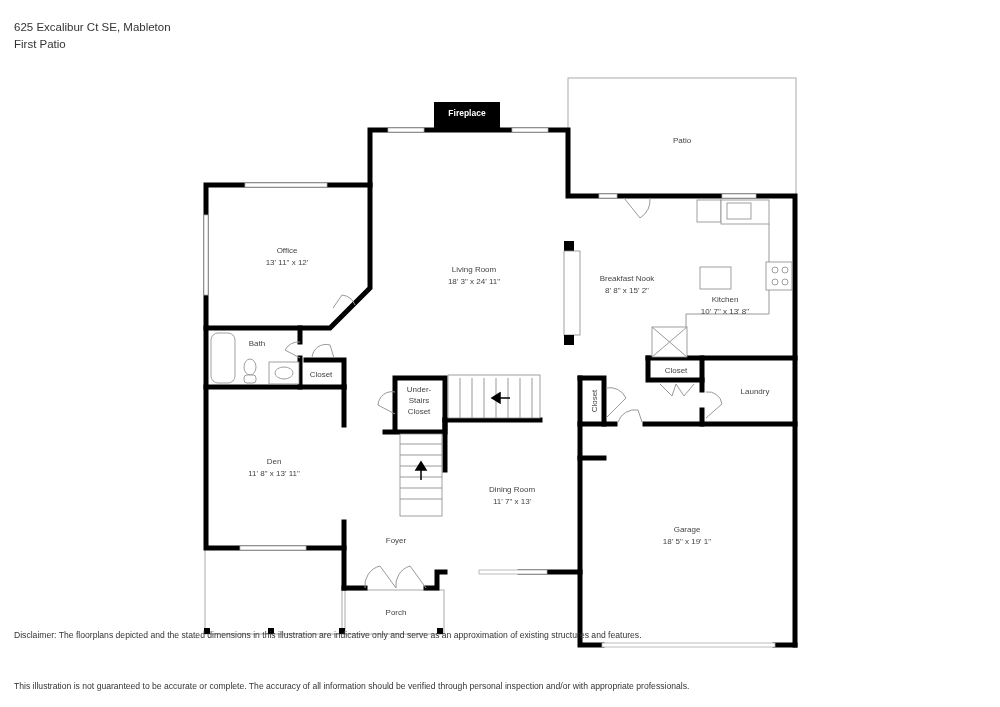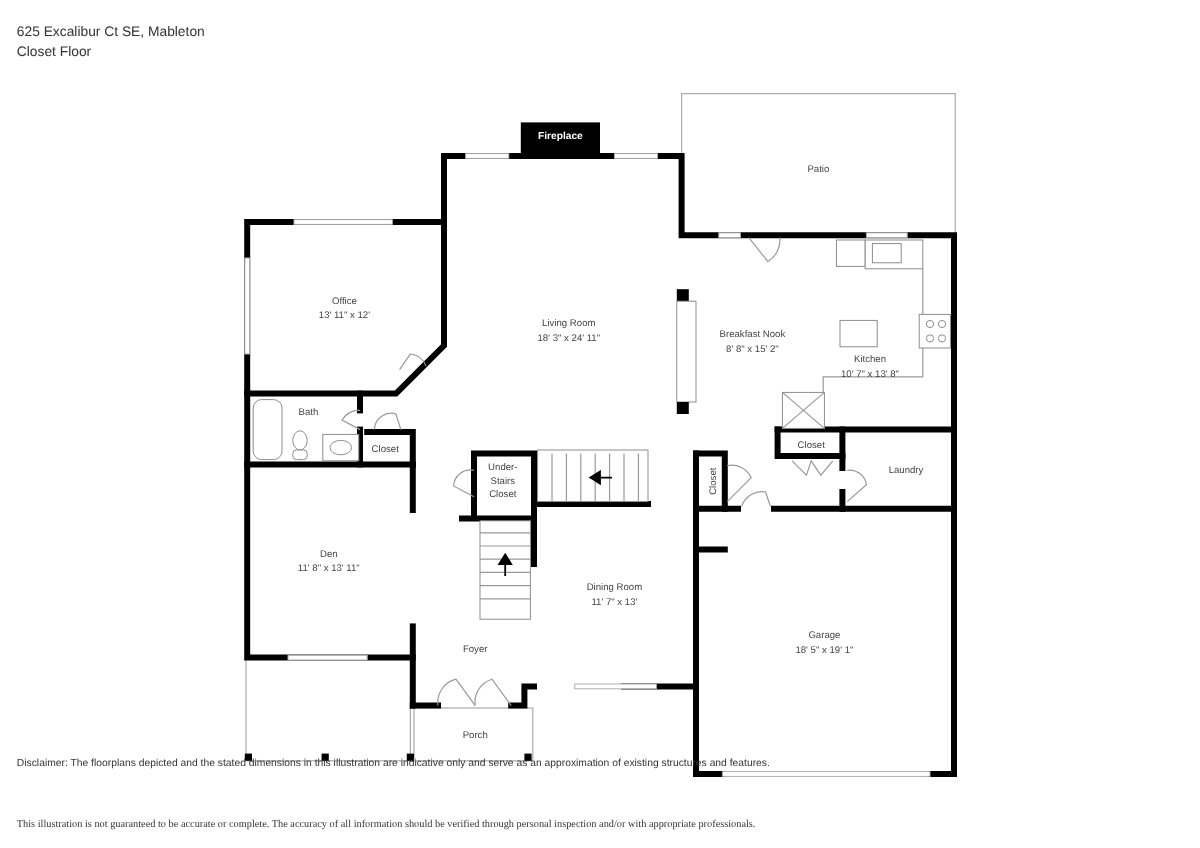--- a/index.html
+++ b/index.html
@@ -2,33 +2,33 @@
 <html><head>
 <meta charset="utf-8">
 <style>
   html,body{margin:0;padding:0;background:#fff;}
   body{width:1000px;height:707px;position:relative;overflow:hidden;font-family:"Liberation Sans",sans-serif;color:#333;}
   .hdr{position:absolute;left:14px;font-size:11.5px;color:#333;}
   #addr{top:21px;text-align:center;}
   #floor{top:38px;}
   .disc{position:absolute;left:14px;font-size:8.6px;color:#333;white-space:nowrap;}
   #disc1{top:630px;}
-  #disc2{top:681px;font-family:Liberation Serif, serif;}
+  #disc2{top:681px;}
   svg{position:absolute;left:0;top:0;}
   .lbl{font-family:"Liberation Sans",sans-serif;font-size:8px;fill:#444;text-anchor:middle;}
   .w{stroke:#000;stroke-width:5;fill:none;stroke-linecap:square;}
   .thin{stroke:#999;stroke-width:1;fill:none;}
   .win{fill:#fff;stroke:#aaa;stroke-width:0.8;}
   .fix{fill:#fff;stroke:#888;stroke-width:0.8;}
 </style>
 </head>
 <body>
 
 <div class="hdr" id="addr">625 Excalibur Ct SE, Mableton</div>
-<div class="hdr" id="floor">Closet Floor</div>
+<div class="hdr" id="floor">First Patio</div>
 
 <svg width="1000" height="707" viewBox="0 0 1000 707">
 
   <rect x="568" y="78" width="228" height="118" fill="none" stroke="#aaa" stroke-width="1"></rect>
 
   <rect x="205" y="549" width="140" height="85" fill="none" stroke="#aaa" stroke-width="1"></rect>
   <rect x="342" y="590" width="102" height="44" fill="none" stroke="#aaa" stroke-width="1"></rect>
   <g fill="#000">
     <rect x="204" y="628" width="6" height="6"></rect>
     <rect x="268" y="628" width="6" height="6"></rect>

